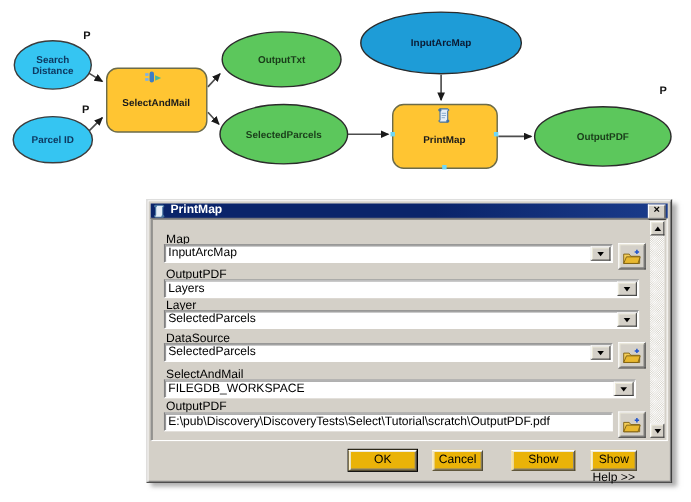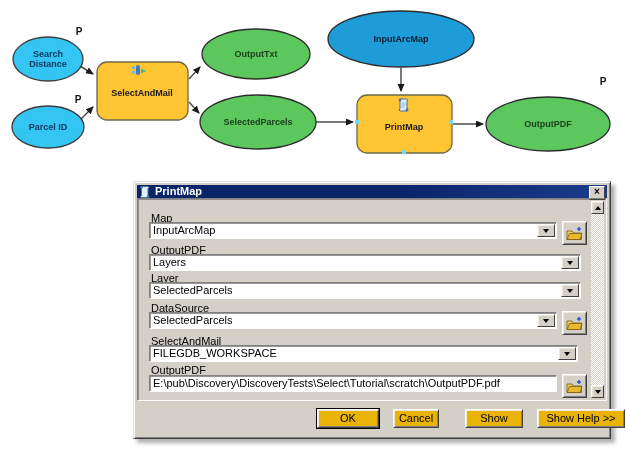--- a/index.html
+++ b/index.html
@@ -246,14 +246,14 @@
         </div>
       <div class="sb-btn sb-down">
           <div class="tri-down-s"></div>
         </div>
     </div>
   </div>
 
   <div class="btn default" style="left:183px;width:62px;">OK</div>
   <div class="btn" style="left:259px;width:46px;">Cancel</div>
   <div class="btn" style="left:331px;width:58px;">Show</div>
-  <div class="btn" style="left:403px;width:88px;">Show Help &gt;&gt;</div>
+  <div class="btn" style="left:403px;width:42px;">Show Help &gt;&gt;</div>
 </div>
 
 </body></html>

